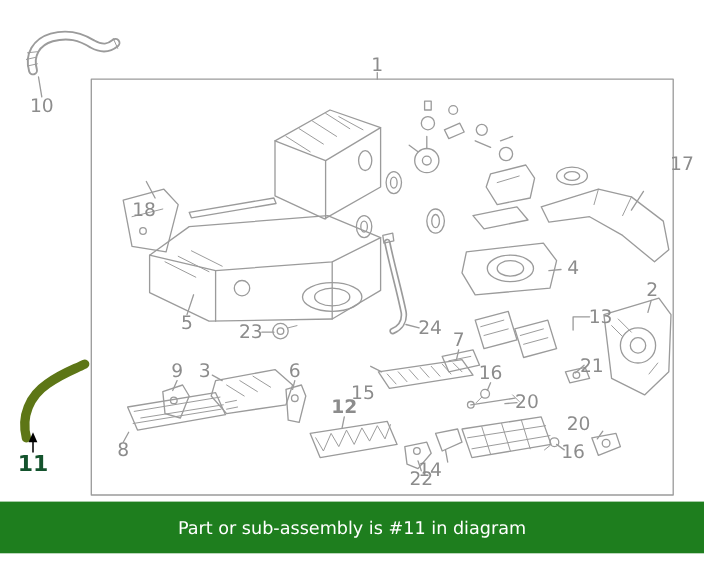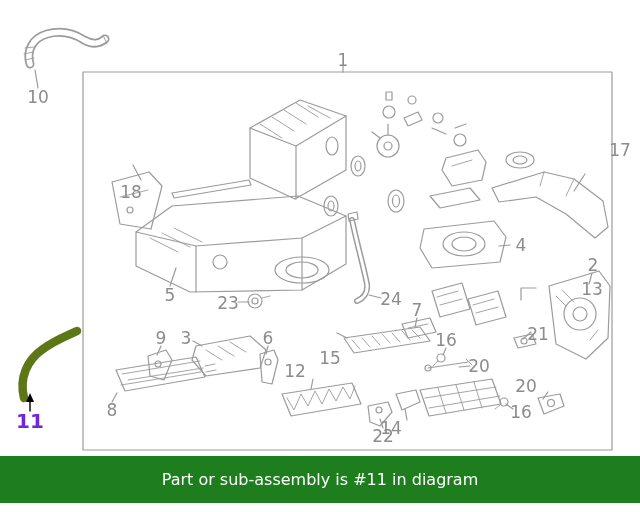--- a/index.html
+++ b/index.html
@@ -15,21 +15,21 @@
   .art .t2{stroke-width:6;}
   .art .hl{stroke:var(--highlight,#5d7616);stroke-width:8.5;}
   .art .blk{stroke:#000000;stroke-width:1.4;}
   .art .blkfill{fill:#000000;stroke:none;}
   .art .thin{stroke-width:0.9;}
   #callouts{position:absolute;left:0;top:0;width:640px;height:512px;}
   .callout{
     position:absolute;transform:translate(-50%,-50%);
     color:var(--label-color,#8c8c8c);font-size:17px;line-height:1;white-space:nowrap;
   }
-  .callout.highlight{color:#6d28d9;font-weight:bold;font-size:20px;}
+  .callout.highlight{color:#14532d;font-weight:bold;font-size:20px;}
   .banner{
     position:absolute;left:0;top:456px;width:640px;height:47px;
     background:var(--banner-bg,#1e7e1e);color:var(--banner-fg,#ffffff);
     display:flex;flex-direction:row;align-items:center;justify-content:center;
     font-size:16px;line-height:22px;text-align:center;
   }
 </style>
 </head>
 <body>
 
@@ -269,29 +269,29 @@
   <div id="callouts">
       <div class="callout" style="left: 343px; top: 60px;">1</div>
       <div class="callout" style="left: 38px; top: 97px;">10</div>
       <div class="callout" style="left: 131px; top: 168px; margin-top: 24px;">18</div>
       <div class="callout" style="left: 588px; top: 150px; margin-left: 32px;">17</div>
       <div class="callout" style="left: 170px; top: 295px;">5</div>
       <div class="callout" style="left: 228px; top: 303px;">23</div>
       <div class="callout" style="left: 391px; top: 299px;">24</div>
       <div class="callout" style="left: 521px; top: 245px;">4</div>
       <div class="callout" style="left: 593px; top: 265px;">2</div>
-      <div class="callout" style="left: 546px; top: 289px; margin-left: 46px;">13</div>
+      <div class="callout" style="left: 546px; top: 289px;">13</div>
       <div class="callout" style="left: 417px; top: 310px;">7</div>
       <div class="callout" style="left: 446px; top: 340px;">16</div>
       <div class="callout" style="left: 538px; top: 334px;">21</div>
       <div class="callout" style="left: 161px; top: 338px;">9</div>
       <div class="callout" style="left: 186px; top: 338px;">3</div>
       <div class="callout" style="left: 268px; top: 338px;">6</div>
       <div class="callout" style="left: 330px; top: 330px; margin-top: 28px;">15</div>
-      <div class="callout" style="left: 295px; top: 371px;">12</div>
+      <div class="callout" style="left: 313px; top: 371px; font-weight: bold;">12</div>
       <div class="callout" style="left: 479px; top: 366px;">20</div>
       <div class="callout" style="left: 526px; top: 386px;">20</div>
       <div class="callout" style="left: 521px; top: 412px;">16</div>
       <div class="callout" style="left: 383px; top: 436px;">22</div>
       <div class="callout" style="left: 391px; top: 428px;">14</div>
       <div class="callout" style="left: 112px; top: 410px;">8</div>
       <div class="callout highlight" style="left: 30px; top: 421px;">11</div>
     </div>
 
   <div class="banner">

